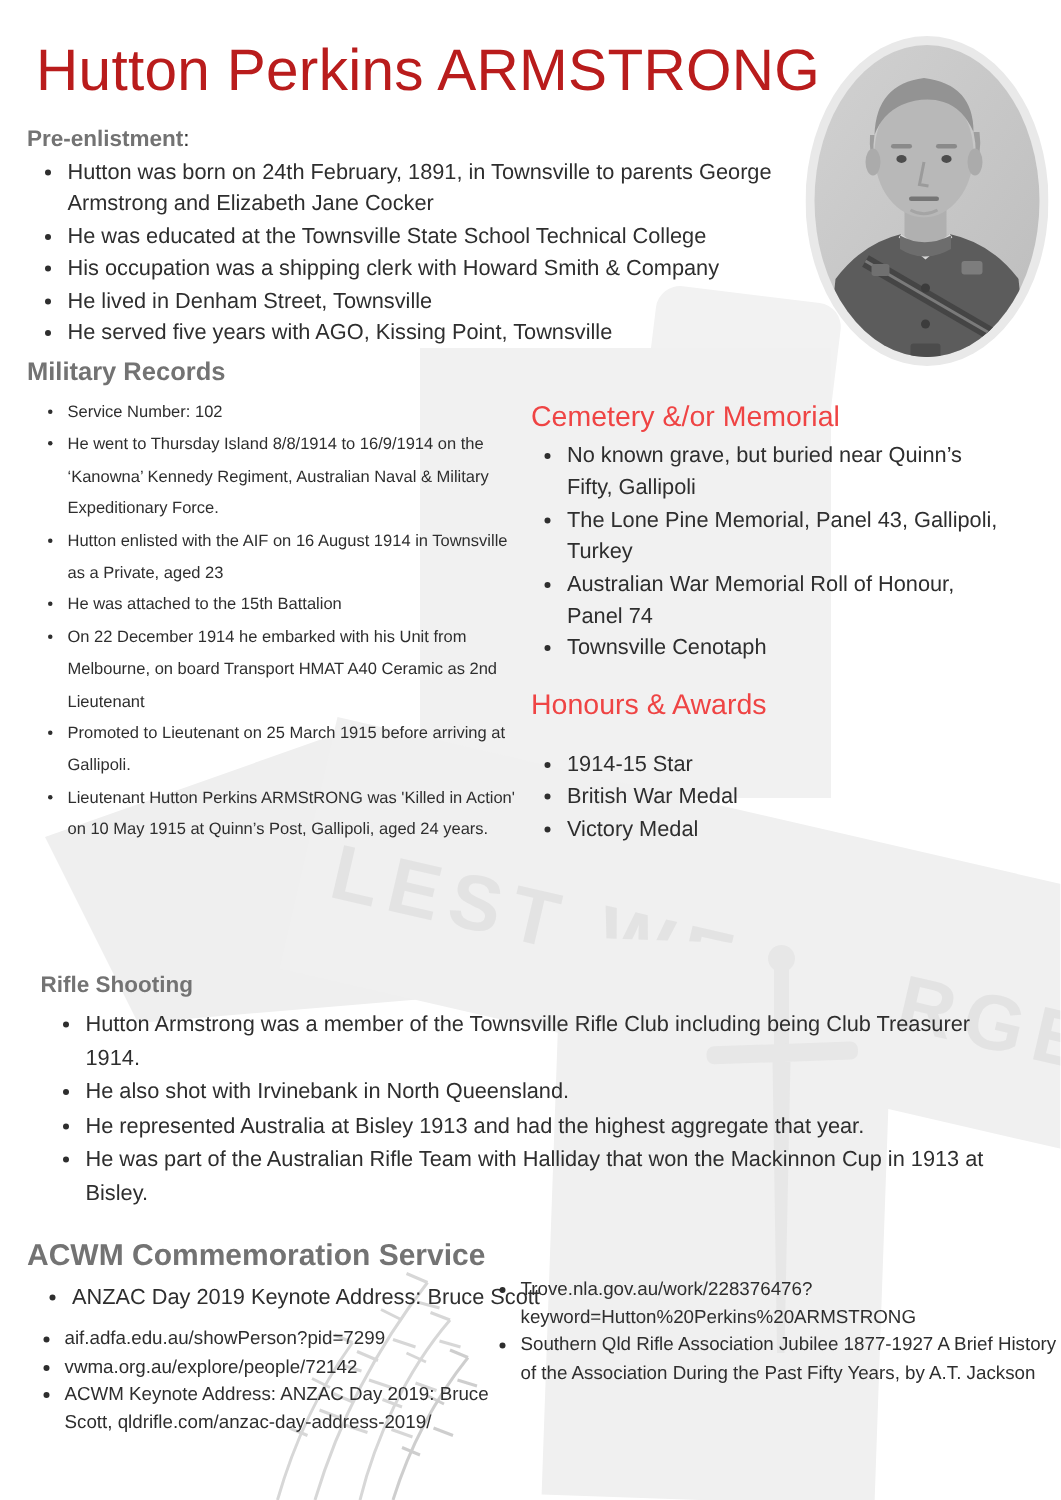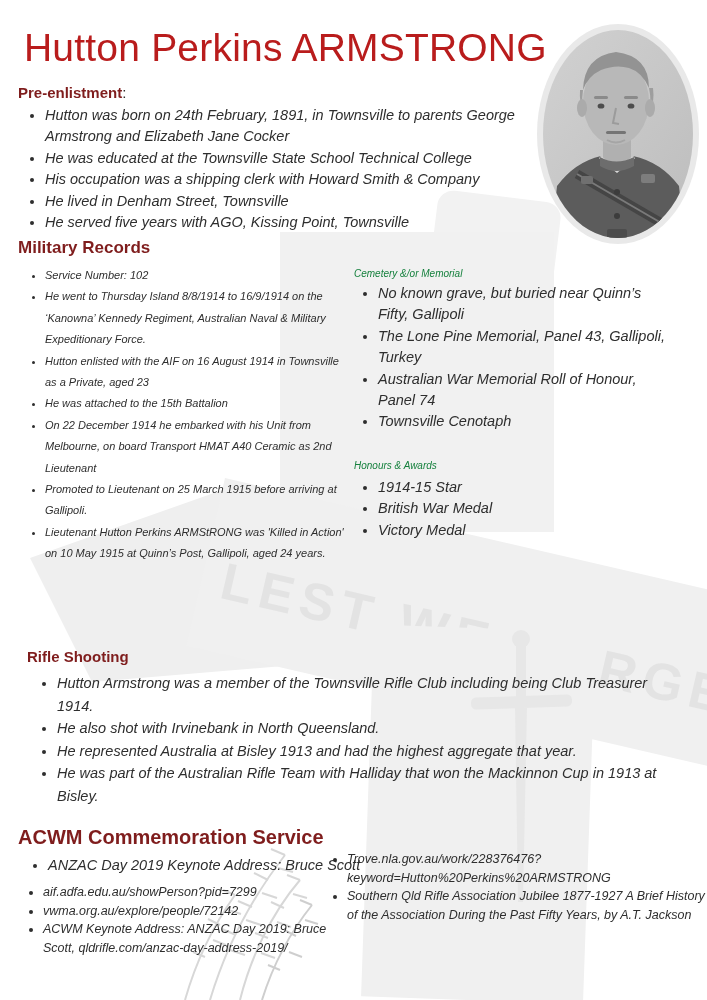--- a/index.html
+++ b/index.html
@@ -17,37 +17,37 @@
   #portrait{
     position:absolute;left:537px;top:24px;width:162px;height:220px;z-index:2;
   }
   
   .content{position:absolute;z-index:3;}
   #title{
     left:24px;top:24px;width:560px;
     font-size:39px;line-height:48px;color:#b91c1c;font-weight:400;
     letter-spacing:0.2px;white-space:nowrap;
   }
-  .h-bold{font-weight:700;color:#7f1d1d;}
+  .h-bold{font-weight:700;color:#737373;}
   .h-sub{font-size:15px;}
   .h-main{font-size:17px;}
-  .h-reg{font-size:10px;font-weight:400;color:#15803d;font-style:italic;}
+  .h-reg{font-size:19px;font-weight:400;color:#ef4444;}
   .h-acwm{font-size:20px;}
   .h-ref{font-size:14.5px;}
   ul{margin:0;list-style:disc;}
-  ul li{margin:0;padding:0;font-style:italic;}
+  ul li{margin:0;padding:0;}
   .blist{font-size:14.5px;line-height:21.4px;}
   #sec-pre{left:18px;top:84px;}
   #sec-pre ul{margin-top:3px;padding-left:27px;width:470px;}
   #sec-mil{left:18px;top:238px;}
   #sec-mil ul{margin-top:7px;padding-left:27px;width:303px;font-size:11px;line-height:21.4px;}
   #sec-cem{left:354px;top:268px;}
   #sec-cem ul{margin-top:4px;padding-left:24px;width:292px;}
   #sec-hon{left:354px;top:460px;}
-  #sec-hon ul{margin-top:6px;padding-left:24px;width:292px;}
+  #sec-hon ul{margin-top:18px;padding-left:24px;width:292px;}
   #sec-rifle{left:27px;top:648px;}
   #sec-rifle ul{margin-top:7px;padding-left:30px;width:608px;line-height:22.5px;}
   #sec-acwm{left:18px;top:826px;}
   #sec-acwm ul{margin-top:6px;padding-left:30px;width:620px;}
   #sec-ref{left:18px;top:878px;}
   #sec-ref ul{margin-top:5px;padding-left:25px;width:292px;font-size:12.5px;line-height:18.5px;}
   #ref-right{left:330px;top:850px;}
   #ref-right ul{padding-left:17px;width:358px;font-size:12.5px;line-height:18.5px;overflow-wrap:anywhere;}
 </style>
 </head>

